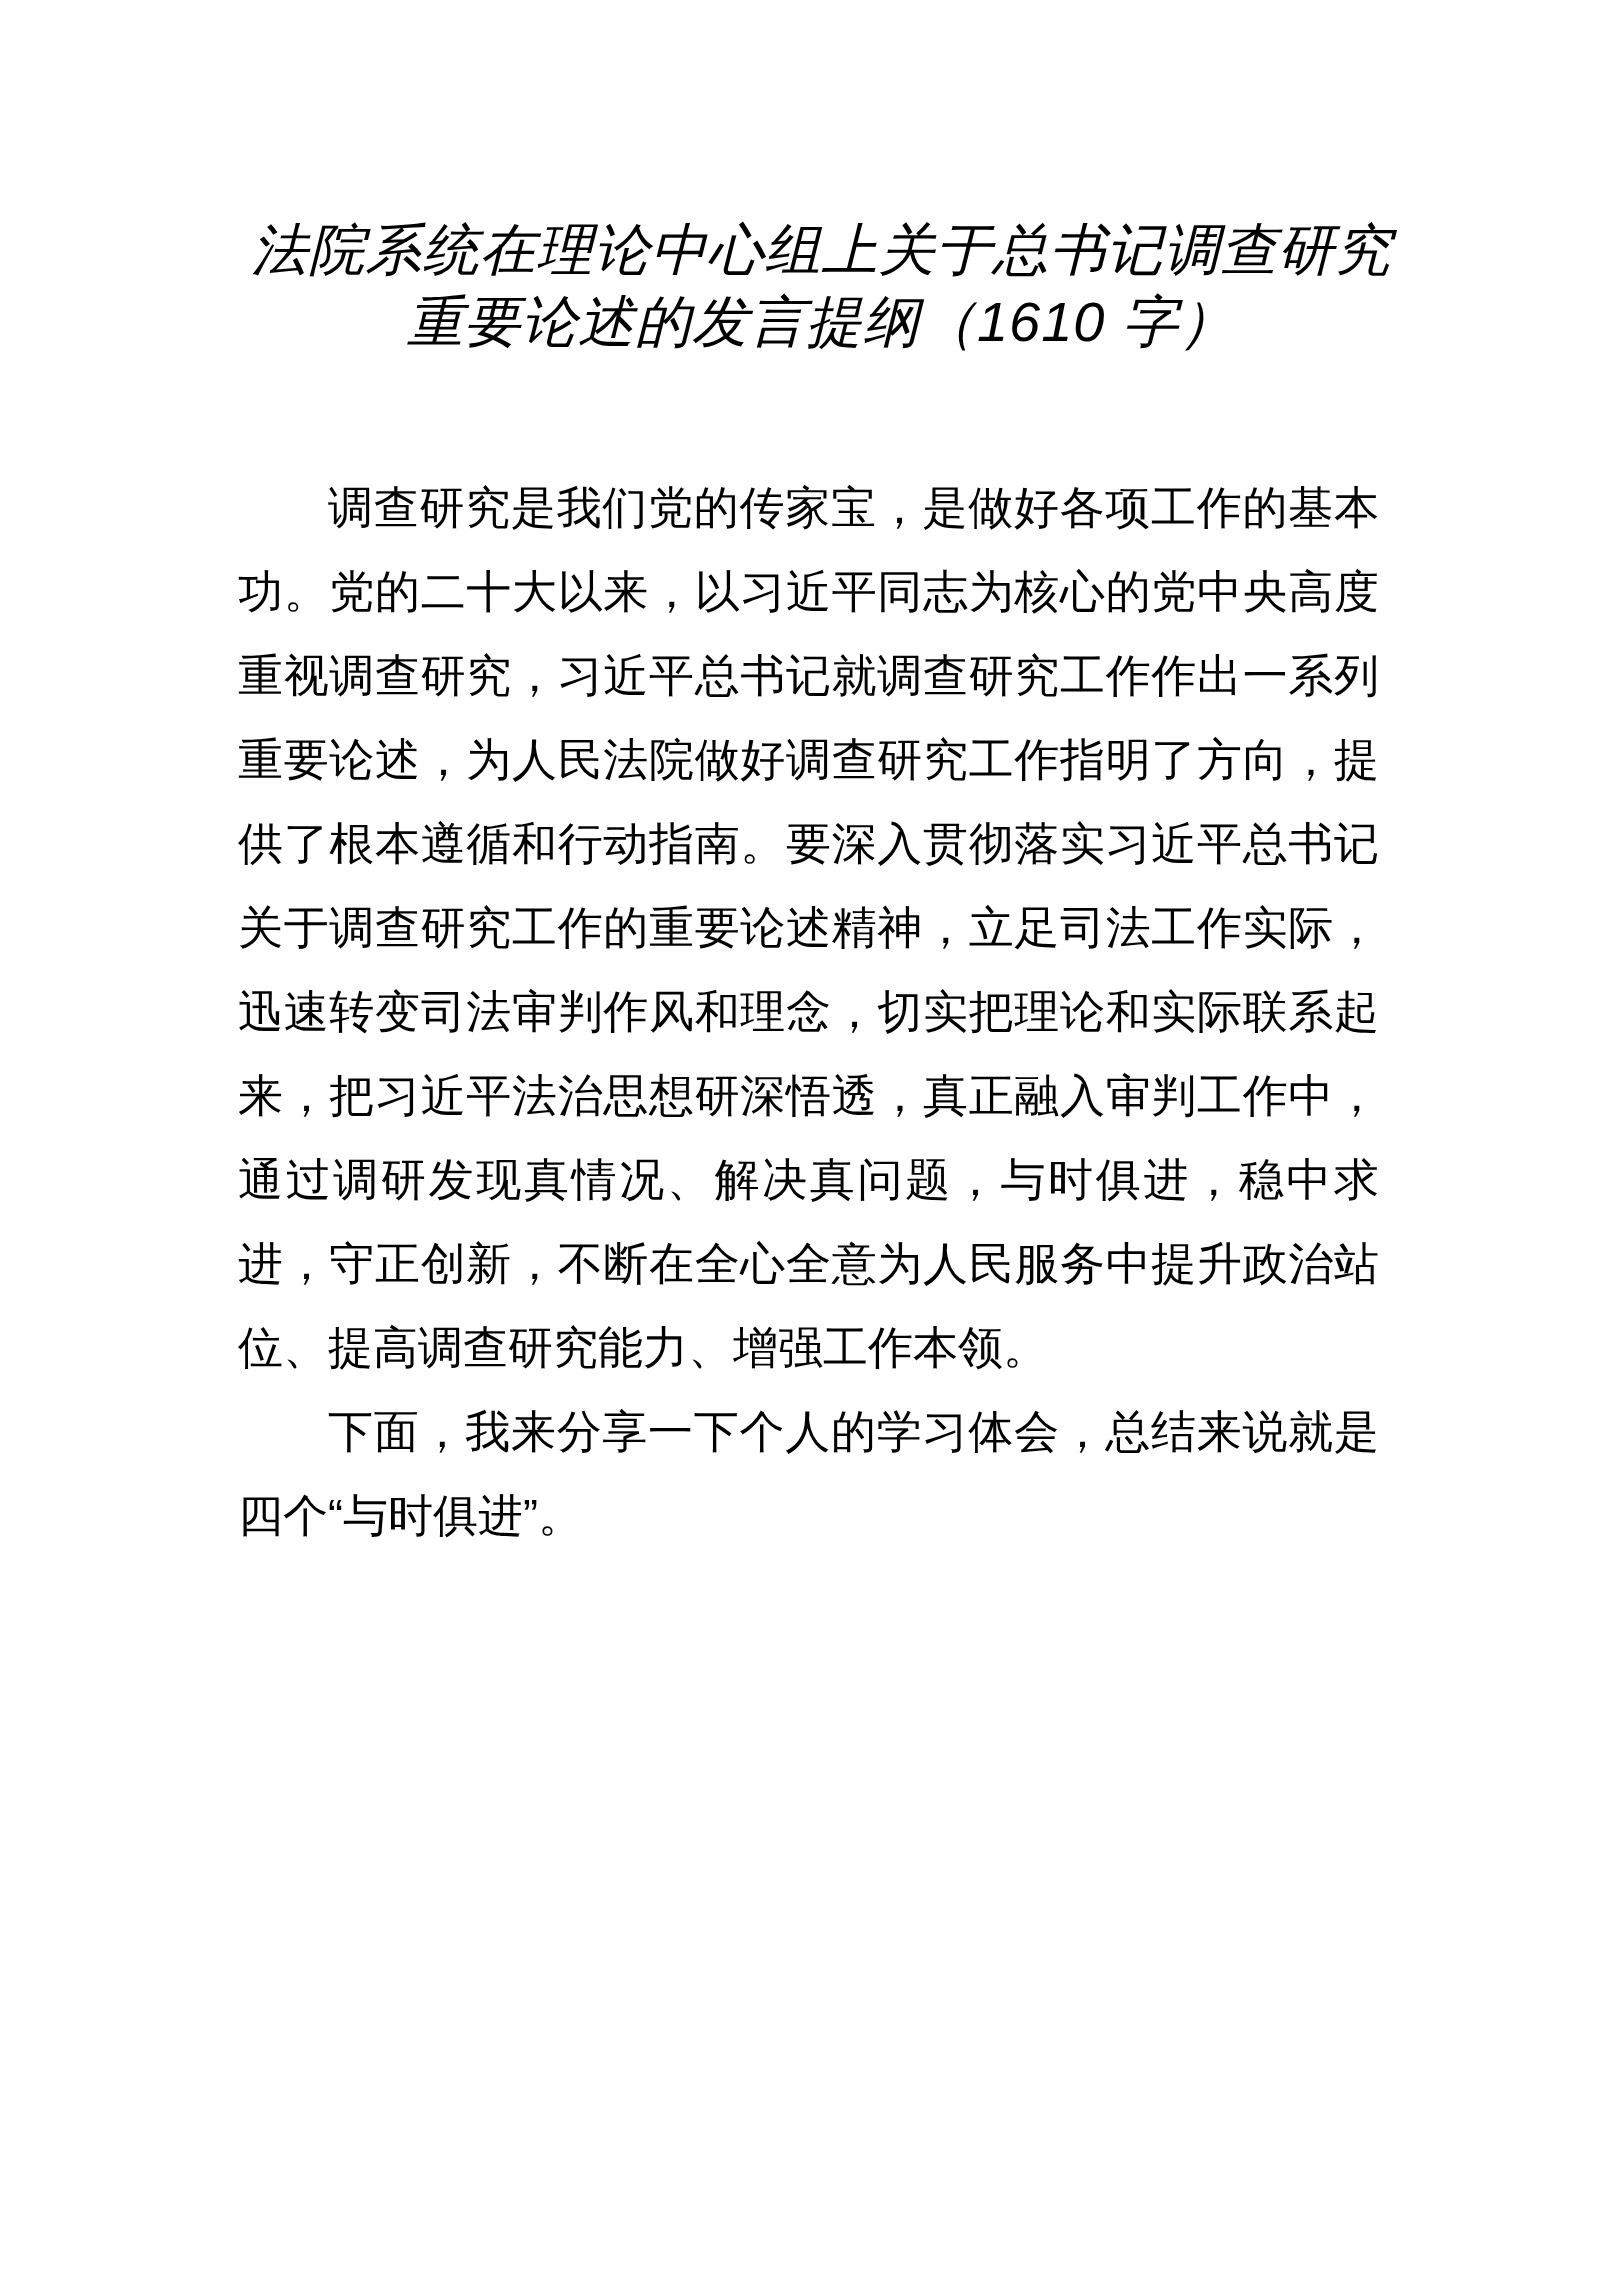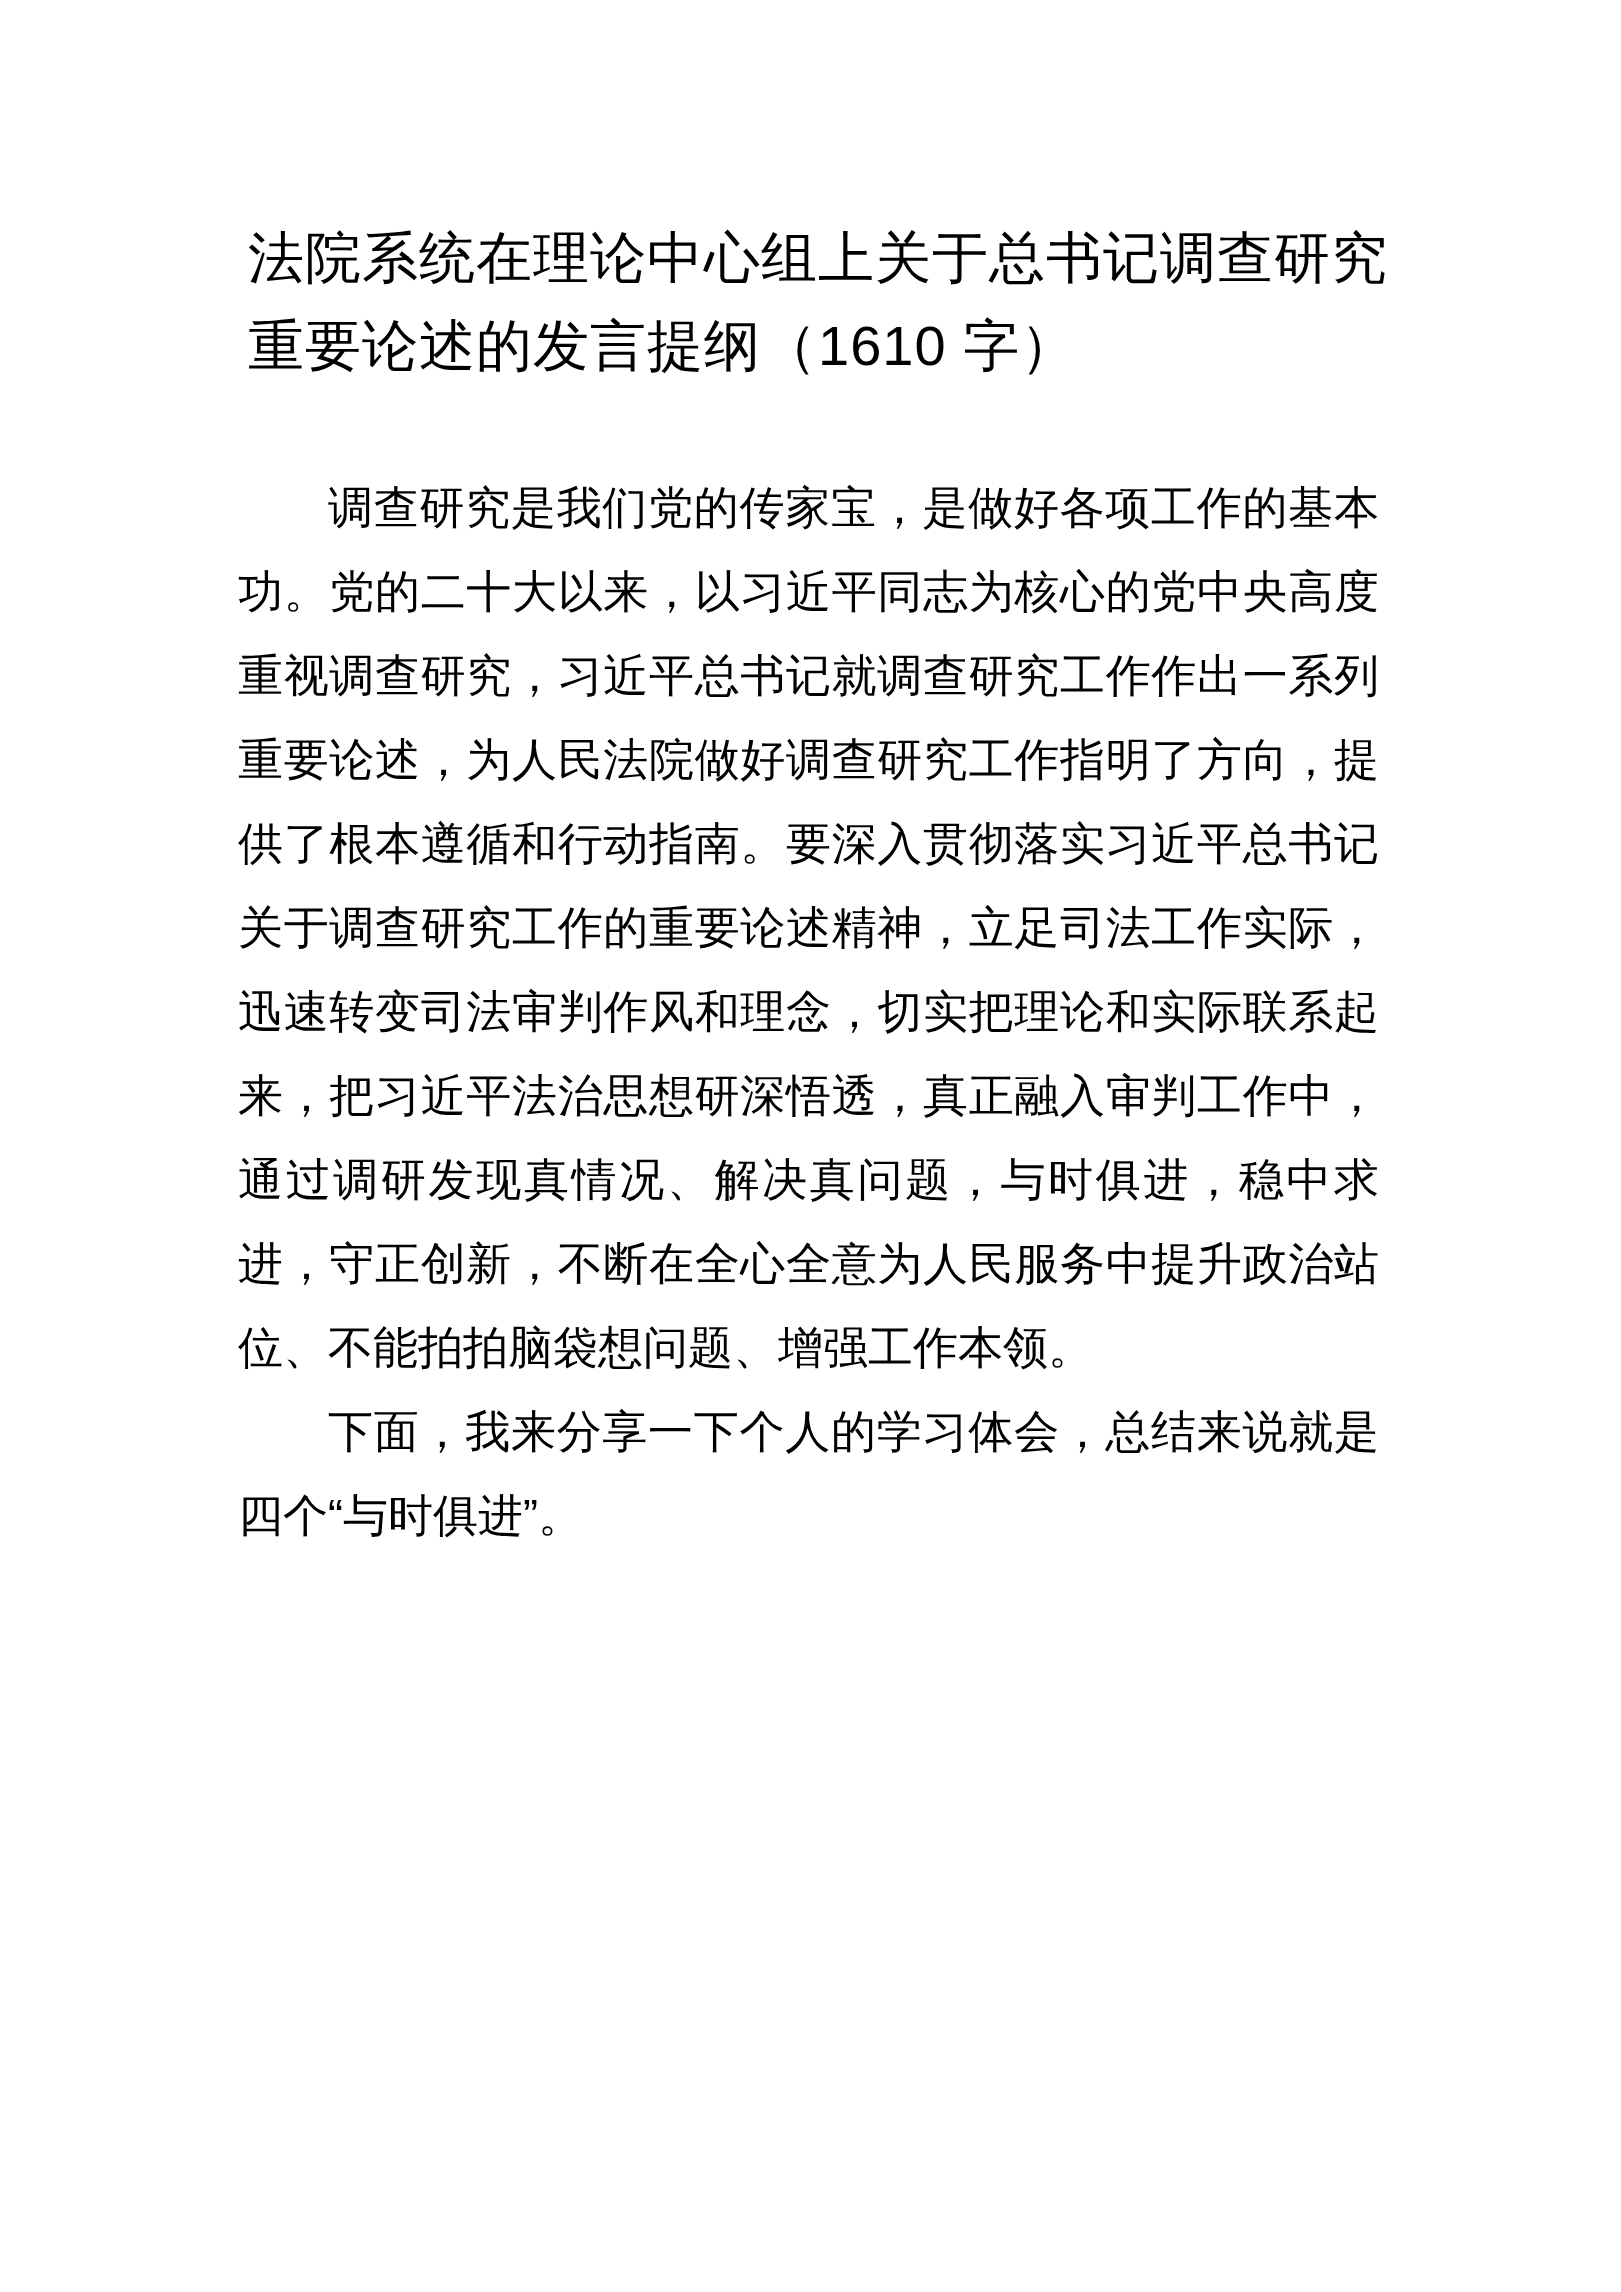--- a/index.html
+++ b/index.html
@@ -15,26 +15,27 @@
     color: #000000;
     font-family: "Liberation Sans", "DejaVu Sans", sans-serif;
     overflow: hidden;
   }
   .doc-title {
     position: absolute;
     left: 248px;
     top: 214px;
     width: 1147px;
     font-size: 56px;
-    line-height: 88px;
+    line-height: 72px;
     font-weight: 400;
     letter-spacing: 1px;
     color: #000000;
-    text-align: left;
+    text-align: center;
     word-break: break-all;
+    font-style: italic;
   }
   .doc-body {
     position: absolute;
     left: 238px;
     top: 466px;
     width: 1141px;
     font-size: 45px;
     line-height: 84px;
     color: #000000;
     text-align: justify;
@@ -47,17 +48,17 @@
     text-indent: 2em;
   }
 </style>
 </head>
 <body>
 
 <div class="page">
   <div class="doc-title">法院系统在理论中心组上关于总书记调查研究重要论述的发言提纲（1610 字）</div>
 
   <div class="doc-body">
-    <p>调查研究是我们党的传家宝，是做好各项工作的基本功。党的二十大以来，以习近平同志为核心的党中央高度重视调查研究，习近平总书记就调查研究工作作出一系列重要论述，为人民法院做好调查研究工作指明了方向，提供了根本遵循和行动指南。要深入贯彻落实习近平总书记关于调查研究工作的重要论述精神，立足司法工作实际，迅速转变司法审判作风和理念，切实把理论和实际联系起来，把习近平法治思想研深悟透，真正融入审判工作中，通过调研发现真情况、解决真问题，与时俱进，稳中求进，守正创新，不断在全心全意为人民服务中提升政治站位、不能拍拍脑袋想问题、增强工作本领。</p>
+    <p>调查研究是我们党的传家宝，是做好各项工作的基本功。党的二十大以来，以习近平同志为核心的党中央高度重视调查研究，习近平总书记就调查研究工作作出一系列重要论述，为人民法院做好调查研究工作指明了方向，提供了根本遵循和行动指南。要深入贯彻落实习近平总书记关于调查研究工作的重要论述精神，立足司法工作实际，迅速转变司法审判作风和理念，切实把理论和实际联系起来，把习近平法治思想研深悟透，真正融入审判工作中，通过调研发现真情况、解决真问题，与时俱进，稳中求进，守正创新，不断在全心全意为人民服务中提升政治站位、提高调查研究能力、增强工作本领。</p>
     <p>下面，我来分享一下个人的学习体会，总结来说就是四个“与时俱进”。</p>
   </div>
 </div>
 
 
 </body></html>

